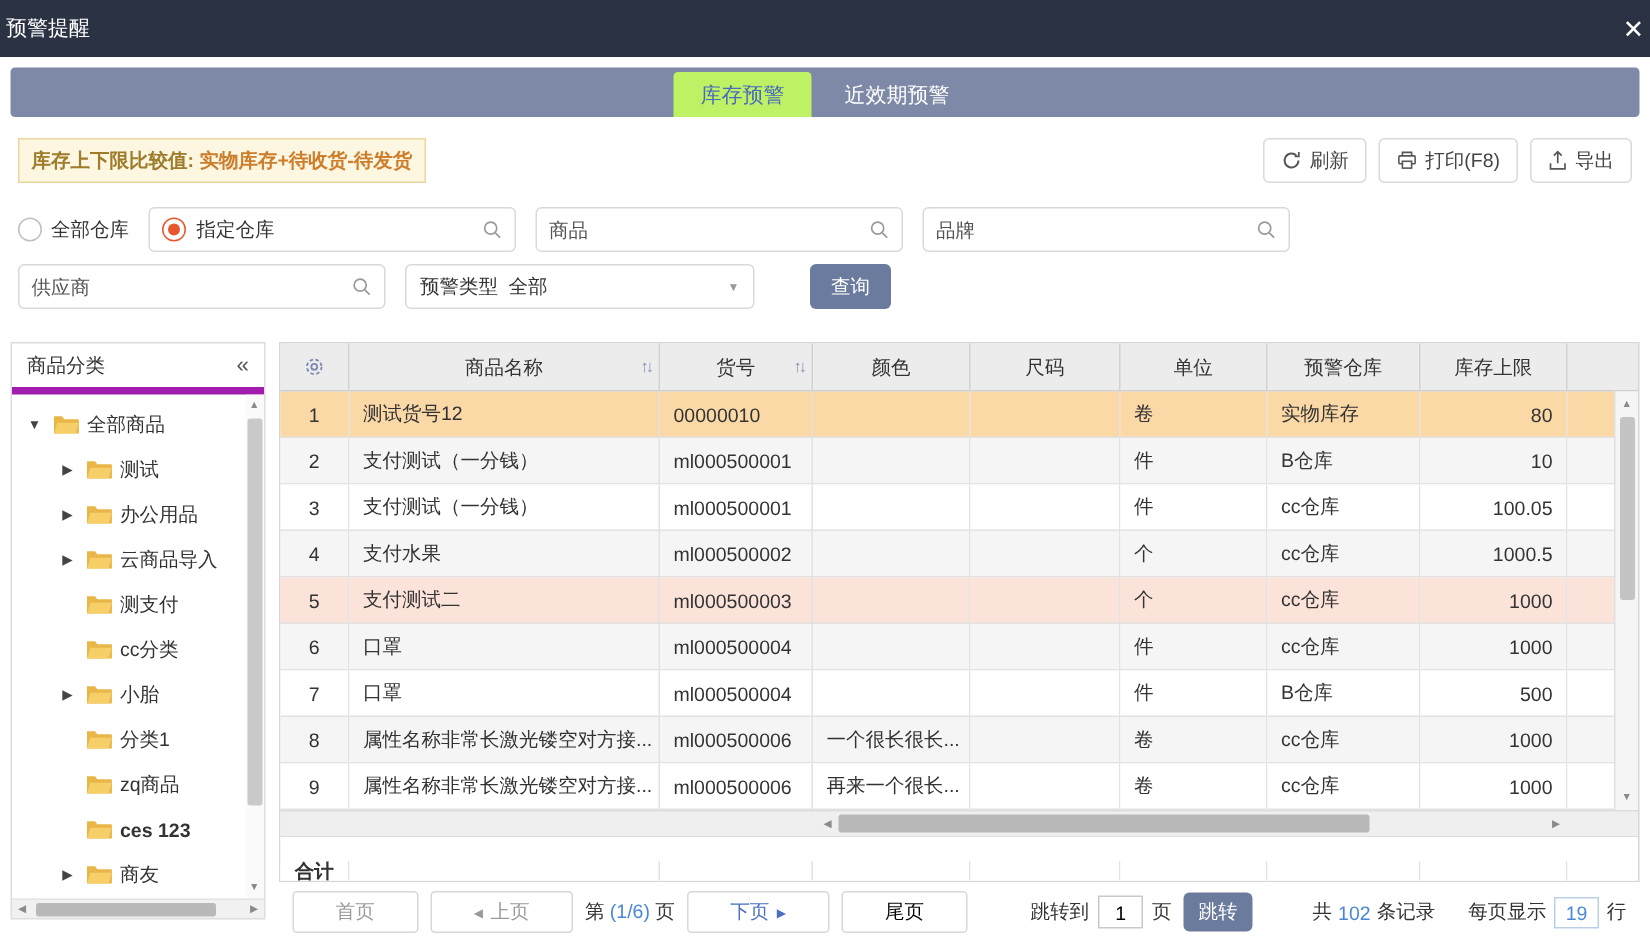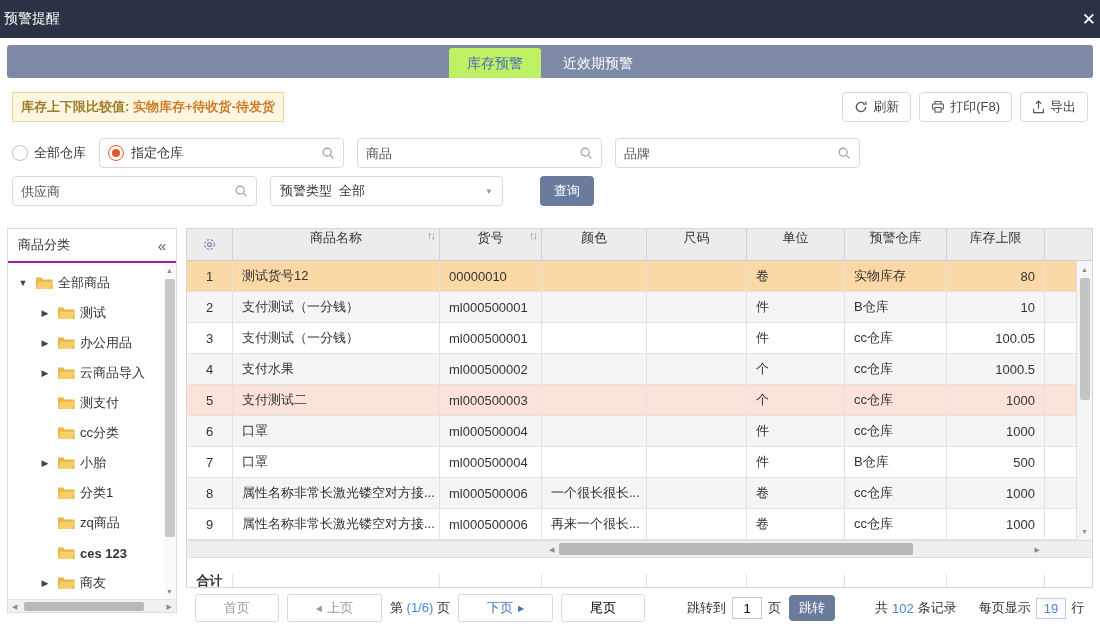--- a/index.html
+++ b/index.html
@@ -55,21 +55,21 @@
   .btn-primary { background:var(--c-primary,#6a7b9d); color:#fff; border:none; border-radius:4px;
     height:30px; padding:0 14px; font-size:13px; cursor:pointer; font-family:inherit; }
   .query-btn { margin-left:24px; }
 
   
   .main { margin:22px 7px 0; display:flex; gap:9px; height:385px; }
 
   
   .sidebar { width:170px; border:1px solid #ddd; display:flex; flex-direction:column; background:#fff; }
   .sb-header { height:34px; display:flex; align-items:center; justify-content:space-between;
-    padding:0 10px; border-bottom:2px solid #a21caf; flex:0 0 auto;gap:25px; }
+    padding:0 10px; border-bottom:5px solid #a21caf; flex:0 0 auto;gap:25px; }
   .sb-collapse { color:#555; font-size:15px; cursor:pointer; }
   .sb-body { position:relative; flex:1; overflow:hidden; }
   .tree { padding-top:5px; }
   .tree-node { height:30px; display:flex; align-items:center; gap:5px; cursor:pointer; white-space:nowrap; }
   .caret { width:14px; font-size:9px; color:#444; text-align:center; flex:0 0 auto; }
   .folder { display:inline-flex; flex:0 0 auto; }
   .tree-label { color:#333; }
   .sb-vscroll { position:absolute; top:0; right:0; bottom:0; width:12px; background:#fafafa; }
   .sb-vscroll .sc-thumb { position:absolute; top:16px; left:1px; width:10px; height:258px;
     background:#c9c9c9; border-radius:2px; }
@@ -80,21 +80,21 @@
   .sb-vscroll .up { top:4px; left:2px; }
   .sb-vscroll .down { bottom:4px; left:2px; }
   .sb-hscroll .left { left:4px; top:3px; }
   .sb-hscroll .right { right:4px; top:3px; }
 
   
   .content { flex:1; display:flex; flex-direction:column; min-width:0; }
   .table-wrap { border:1px solid #d6d6d6; background:#fff; flex:0 0 auto; }
   .grid { display:grid; grid-template-columns:46px 207px 102px 105px 100px 98px 102px 98px minmax(0,1fr); }
   .t-header { height:32px; background:#ececec; }
-  .th { position:relative; display:flex; justify-content:center;
+  .th { position:relative; display:flex; align-items:center; justify-content:center;
     border-right:1px solid #d2d2d2; border-bottom:1px solid #cfcfcf; font-size:13px; color:#333;
     overflow:hidden; white-space:nowrap; }
   .th:last-child { border-right:none; }
   .th .sort { position:absolute; right:5px; color:#8793b8; font-size:11px; letter-spacing:-2px; cursor:pointer; }
   .t-body { display:flex; }
   .rows { flex:1; min-width:0; }
   .t-row { height:31px; cursor:pointer; }
   .t-row.alt .td { background:#f5f5f5; }
   .t-row.selected .td { background:var(--c-selrow,#fbd9a6); }
   .t-row.warning .td { background:var(--c-warnrow,#fce3da); }

